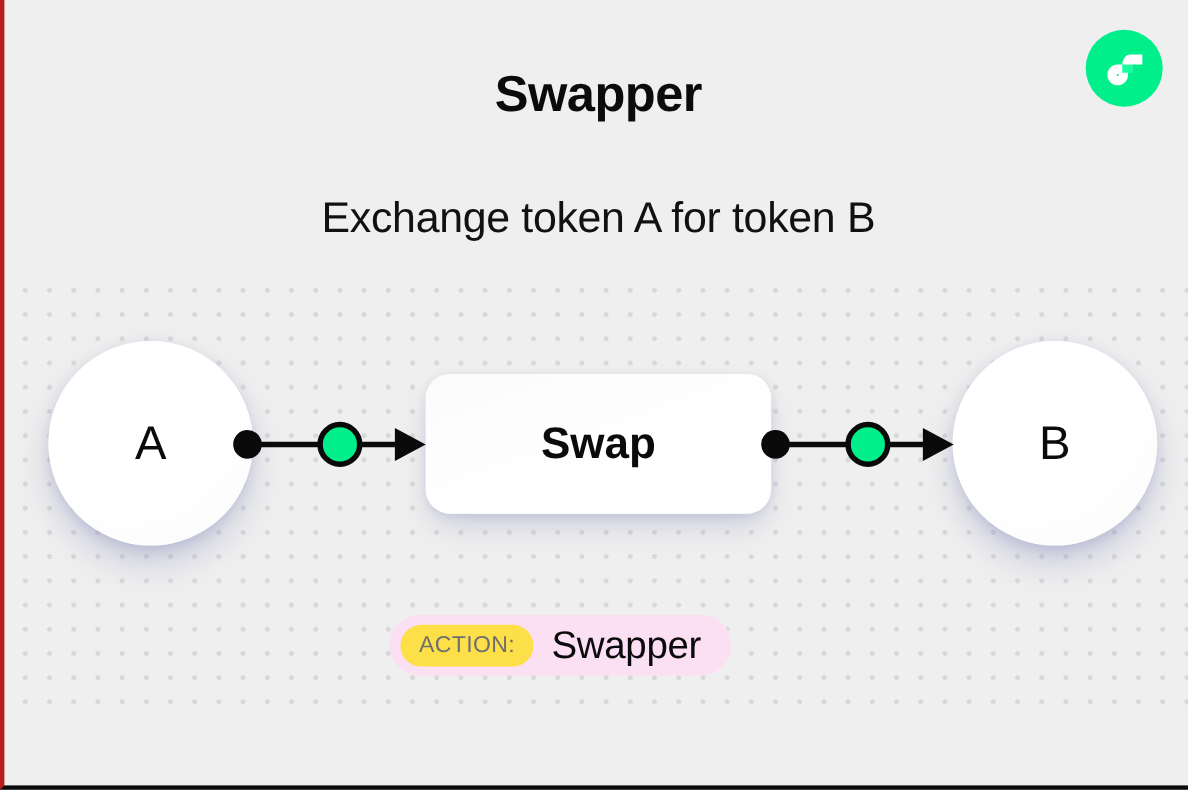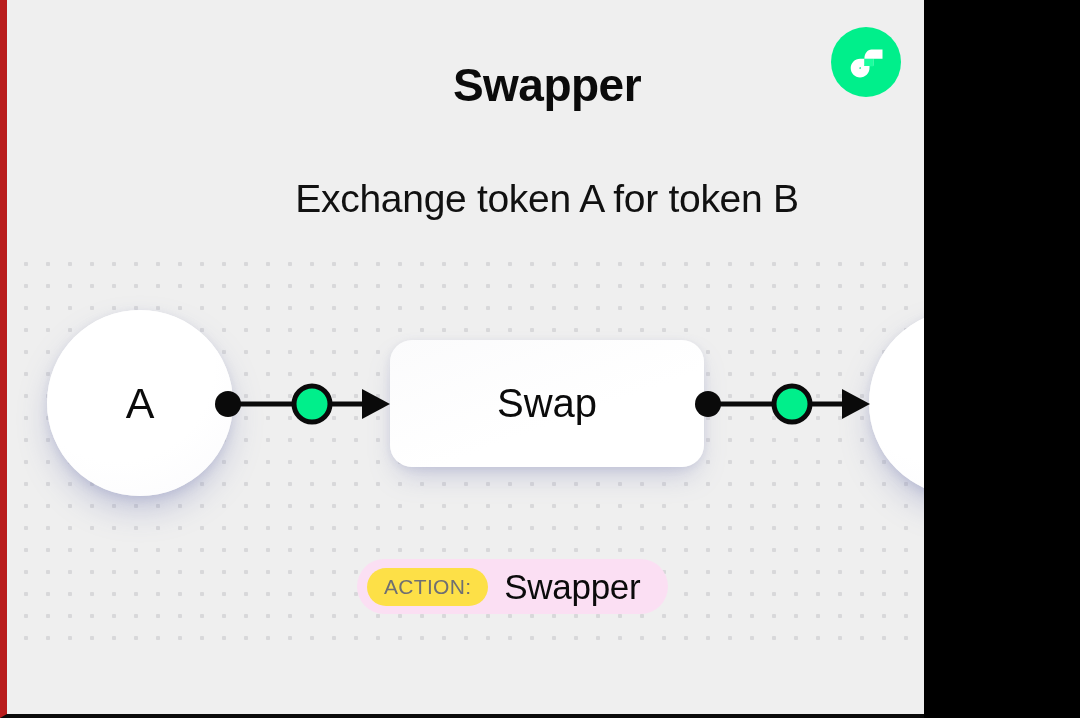--- a/index.html
+++ b/index.html
@@ -5,26 +5,26 @@
   html, body {
     margin: 0;
     padding: 0;
     background: #000;
   }
   body {
     font-family: "Liberation Sans", sans-serif;
   }
   .canvas {
     position: relative;
-    width: 924px;
+    width: 1080px;
     height: 718px;
     background: #efefef;
     overflow: hidden;
     box-sizing: border-box;
-    border-left: 7px solid #b91c1c;
+    border-left: 4px solid #b91c1c;
     border-bottom: 4px solid #0a0a0a;
   }
 
   
   .dot-grid {
     position: absolute;
     left: 0;
     top: 247px;
     width: 1080px;
     height: 400px;
@@ -101,20 +101,21 @@
     height: 127px;
     border-radius: 22px;
     background: linear-gradient(160deg, #fbfbfc 0%, #ffffff 60%, #ffffff 100%);
     box-shadow: 0 14px 28px -8px rgba(120,126,180,0.38),
                 0 2px 8px rgba(150,155,195,0.20);
     display: flex;
     align-items: center;
     justify-content: center;
     font-size: 40px;
     color: #0b0b0b;
+    font-weight: bold;
   }
 
   
   .connector { position: absolute; }
   .conn-left  { left: 205px; top: 382px; }
   .conn-right { left: 685px; top: 382px; }
 
   
   .action-badge {
     position: absolute;

